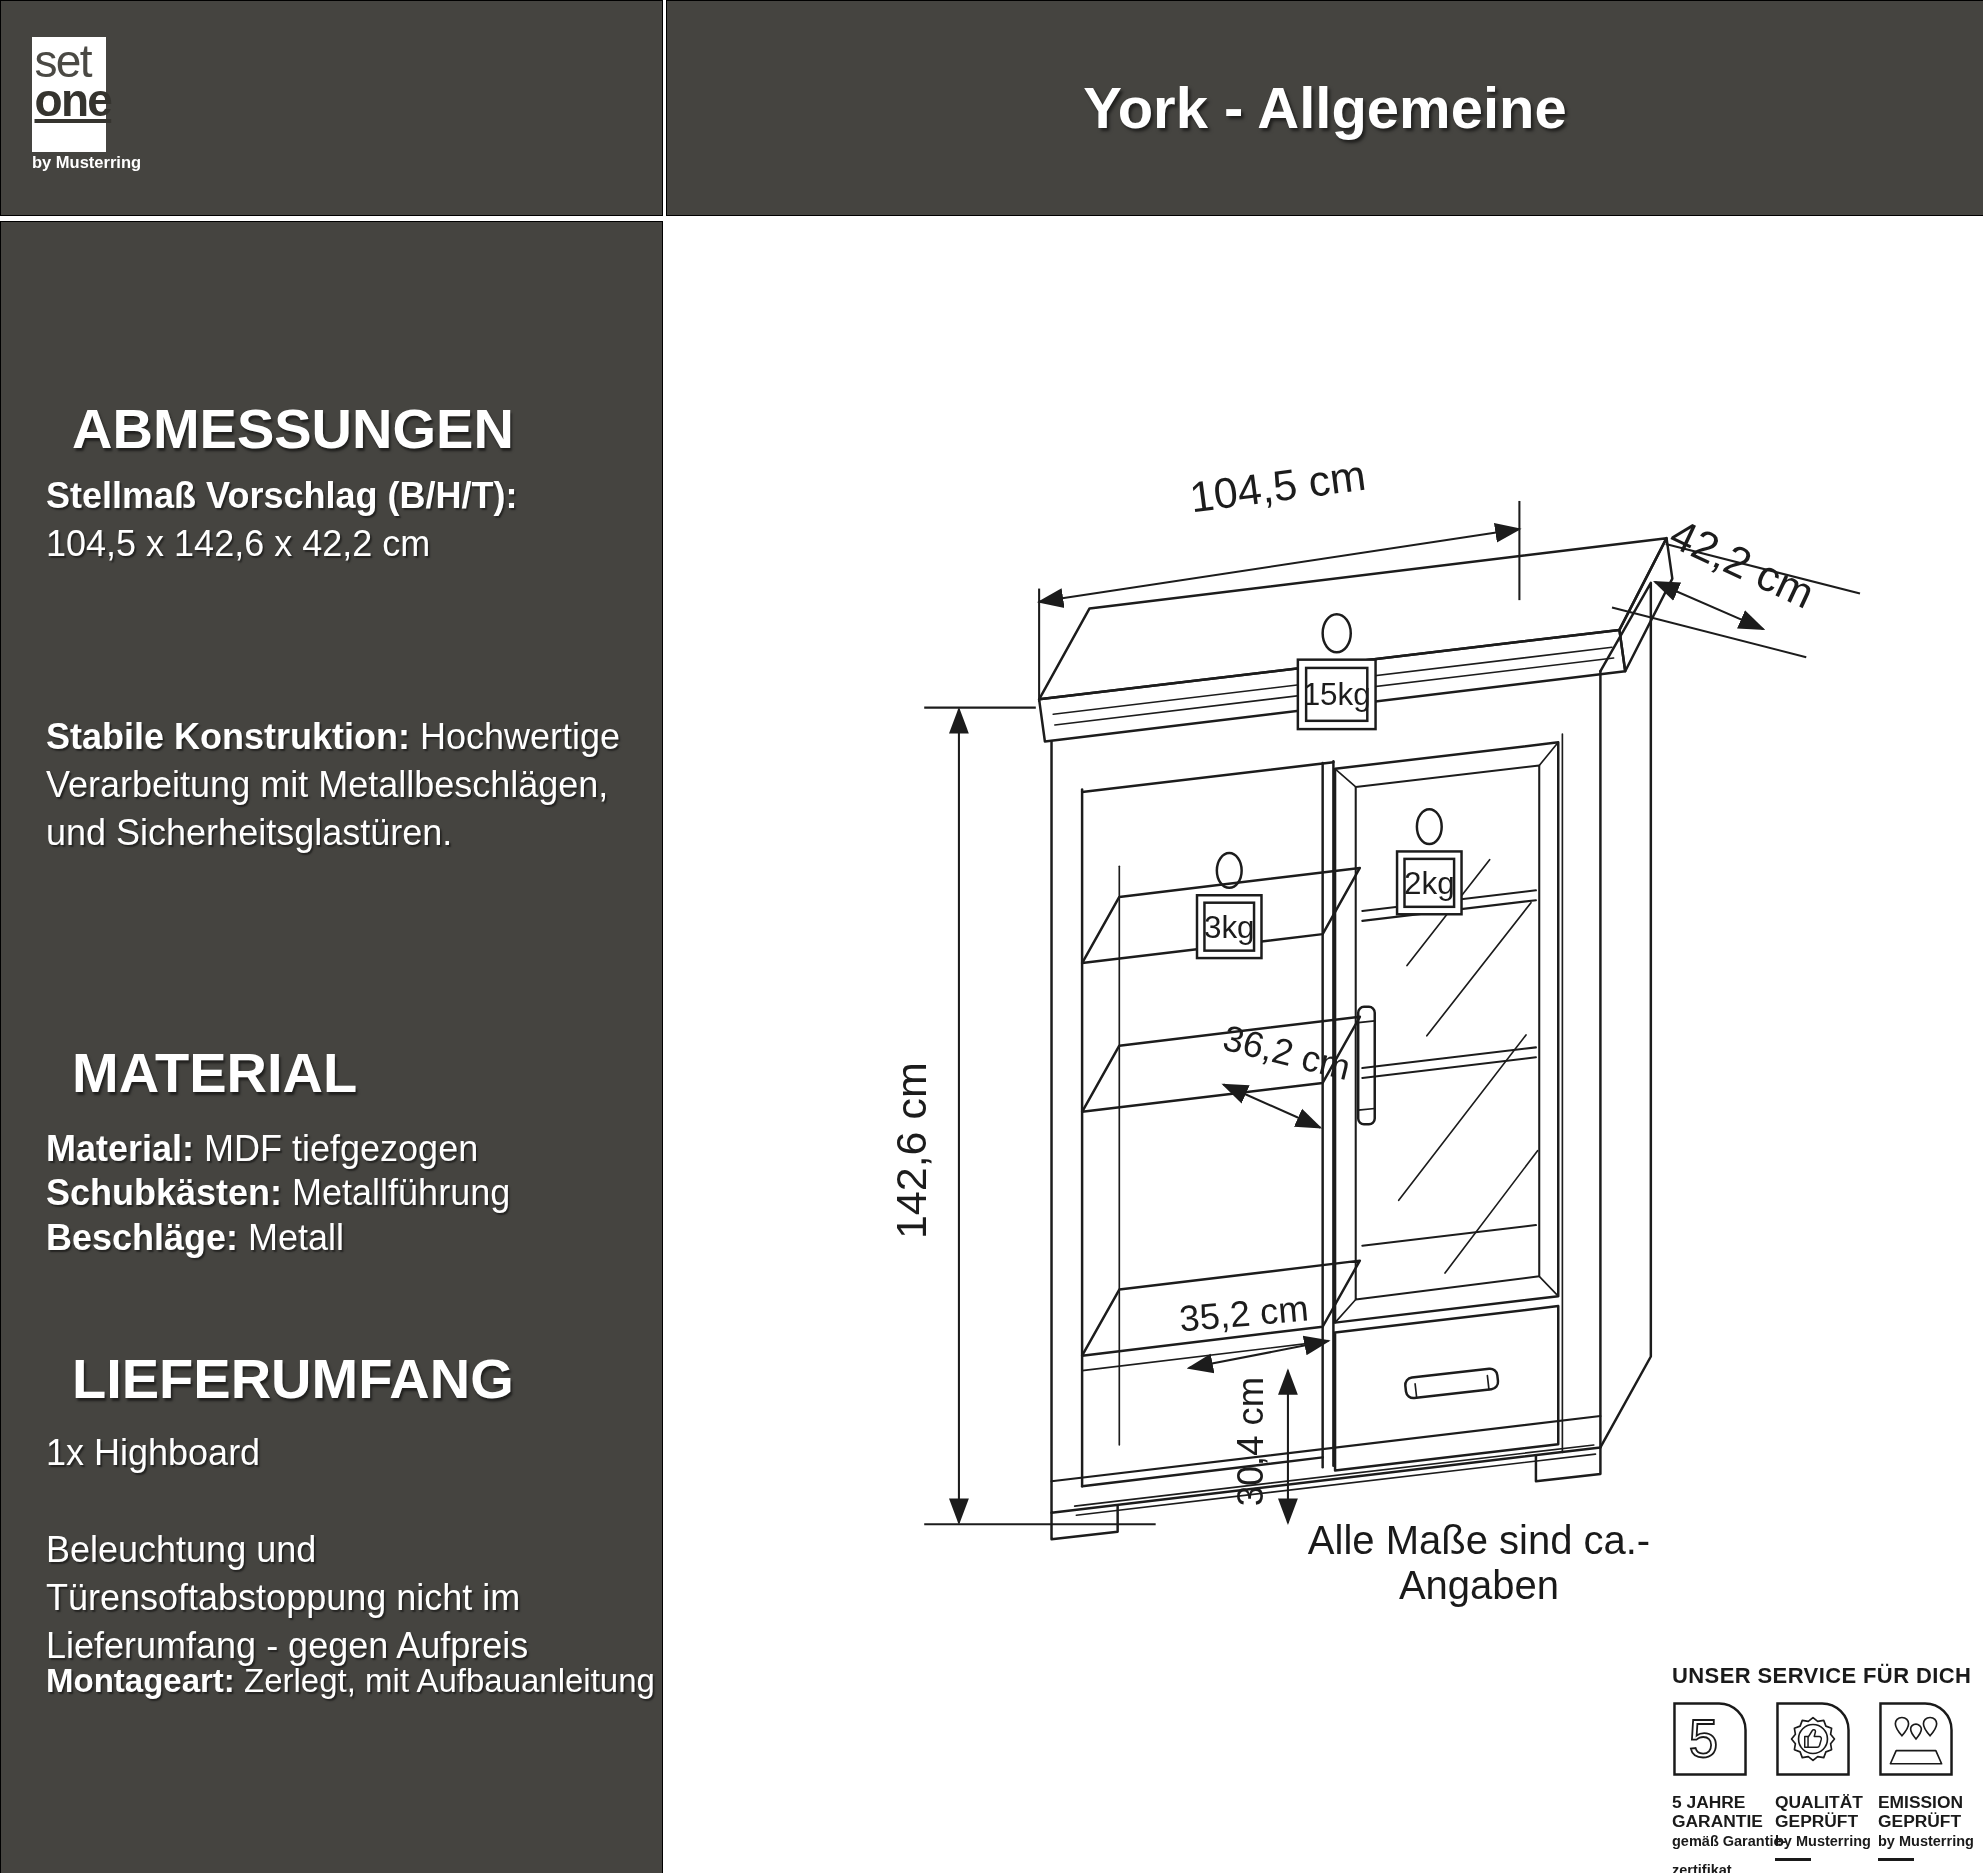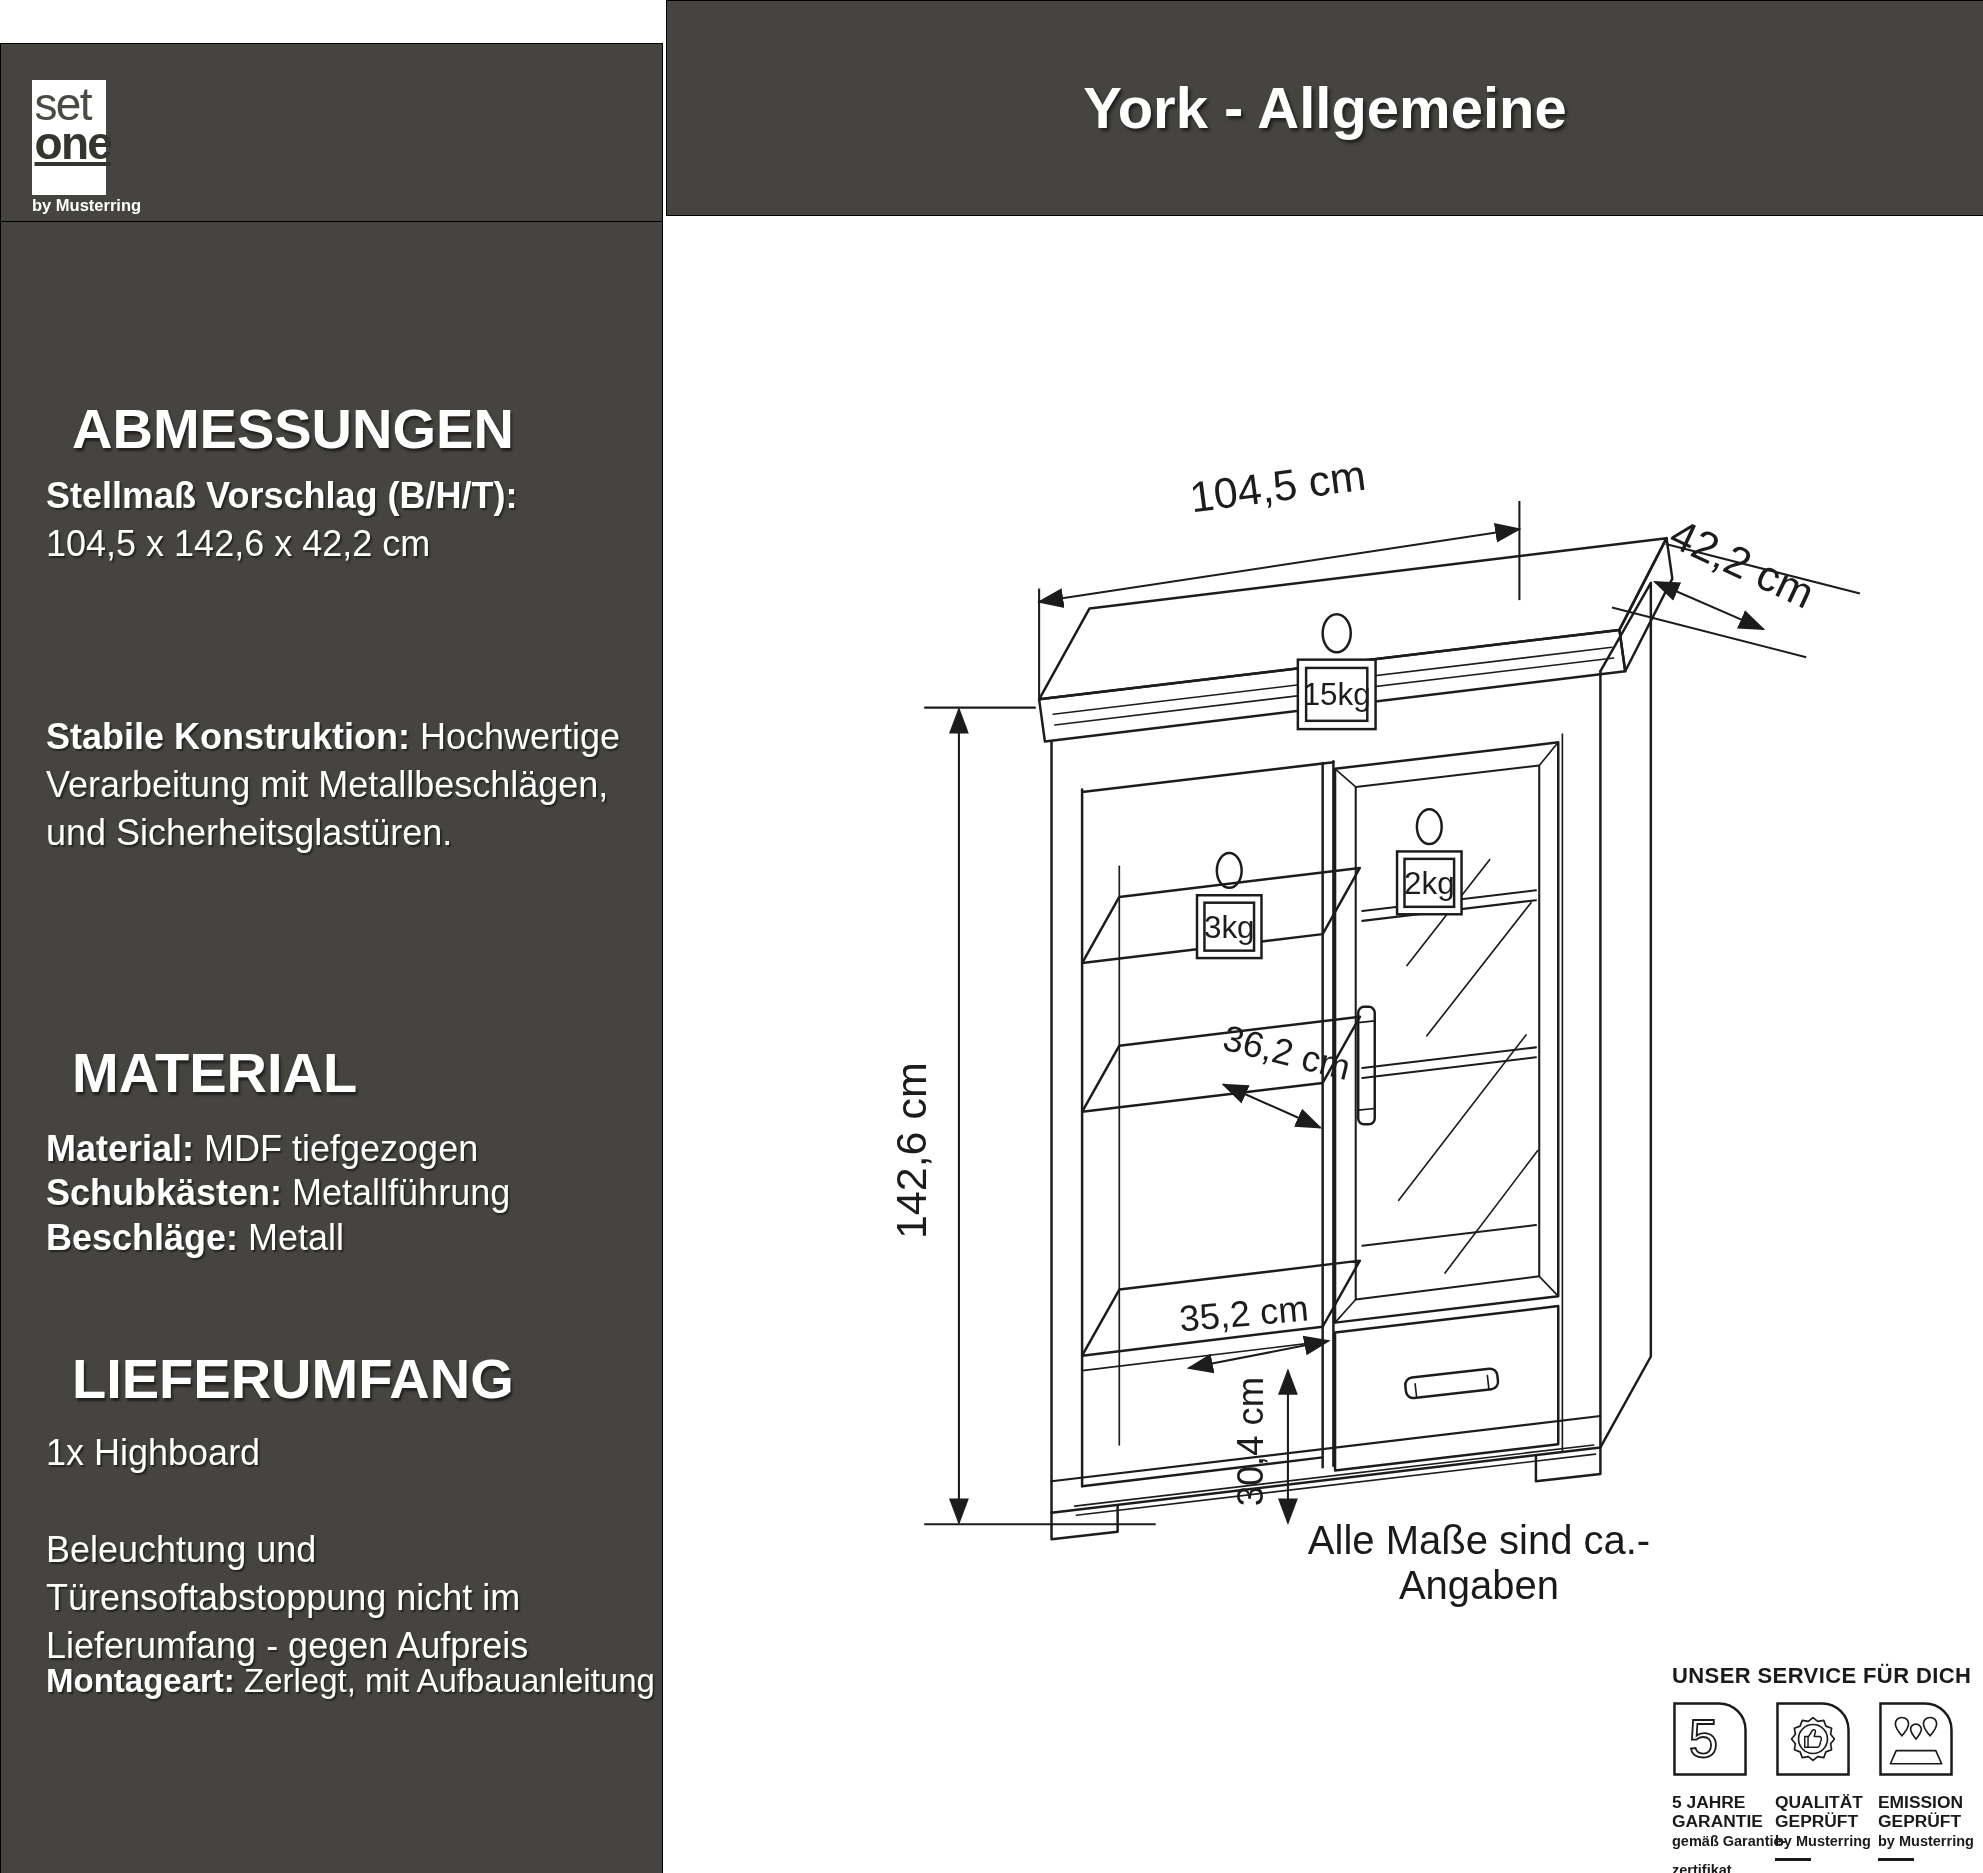--- a/index.html
+++ b/index.html
@@ -1,20 +1,20 @@
 <!DOCTYPE html>
 <html style="font-size:13.2px"><head>
 <meta charset="utf-8">
 <style>
   html,body{margin:0;padding:0;background:#fff;}
   body{width:1984px;height:1874px;font-family:"Liberation Sans",sans-serif;}
   #canvas{position:relative;width:1984px;height:1874px;overflow:hidden;background:#fff;}
 
   .panel{position:absolute;background:#454440;border:1.7px solid #000;box-sizing:border-box;}
-  #logo-block{left:0;top:0;width:663px;height:216px;margin-top:43px;}
+  #logo-block{left:0;top:0;width:663px;height:216px;}
   #header-block{left:666px;top:0;width:1318px;height:216px;display:flex;align-items:center;justify-content:center;}
   #sidebar-block{left:0;top:221px;width:663px;height:1653px;}
 
   .title{color:#fff;font-weight:bold;font-size:58px;line-height:1.3;text-align:center;
          text-shadow:2.5px 3.3px 3.3px rgba(0,0,0,.55);}
 
   #logo-box{position:absolute;left:31px;top:36px;width:74px;height:115px;background:#fff;
             padding:5px 0 0 2.5px;box-sizing:border-box;line-height:.85;}
   .logo-set{font-size:46px;color:#4a4944;font-weight:400;letter-spacing:-1.7px;display:block;}
   .logo-one{font-size:46px;color:#35342f;font-weight:700;letter-spacing:-1.7px;display:block;text-decoration:underline;}

